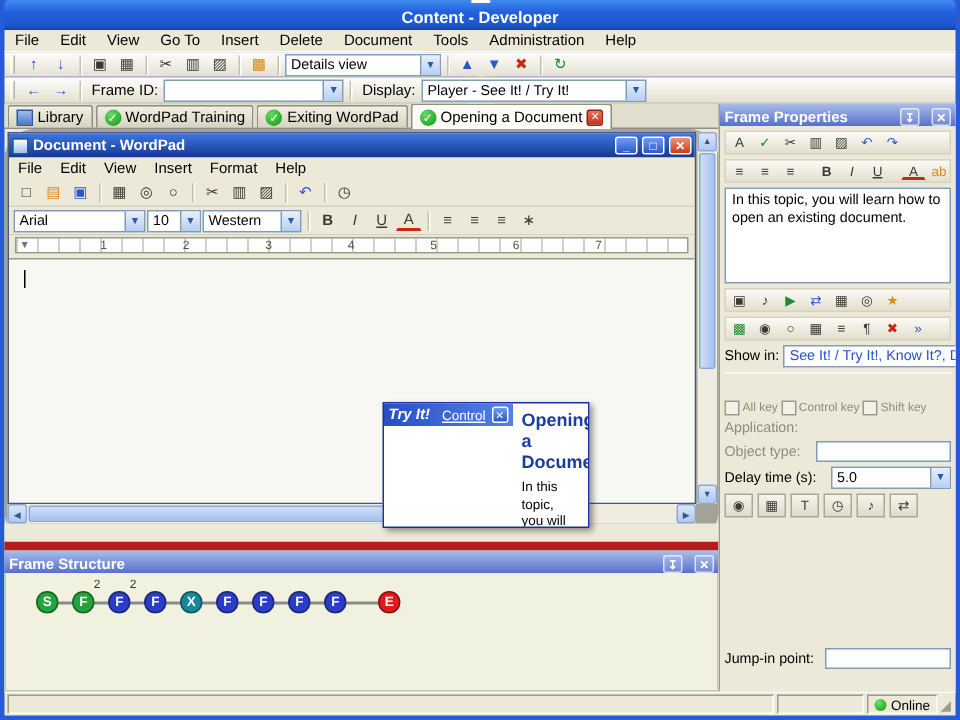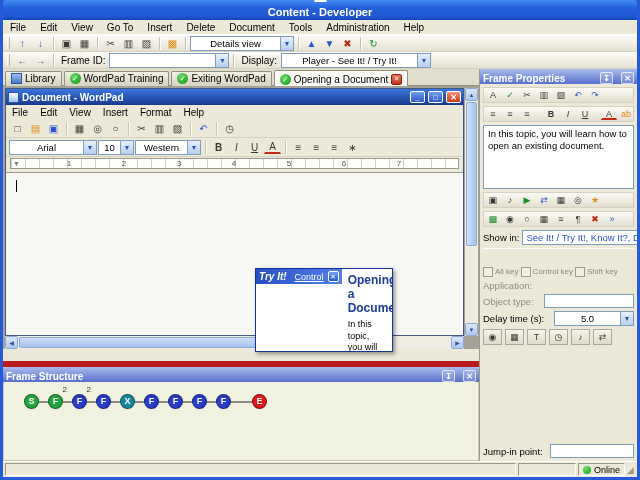--- a/index.html
+++ b/index.html
@@ -19,42 +19,42 @@
 
   
   .menubar{height:15px;background:#ECE9D8;display:flex;align-items:center;border-bottom:1px solid #fff;}
   .menu-item{padding:0 7px;height:100%;display:flex;align-items:center;}
   .toolbar{height:17px;background:linear-gradient(#FDFCF9,#E5E1D1);display:flex;align-items:center;gap:1px;padding:0 3px;border-bottom:1px solid #D6D2C2;}
   .grip{width:3px;height:12px;border-left:1px solid #fff;border-right:1px solid #B9B5A2;margin:0 3px 0 1px;}
   .sep{width:1px;height:13px;background:#C6C2AF;box-shadow:1px 0 0 #fff;margin:0 3px;}
   .tbi{min-width:17px;height:15px;display:flex;align-items:center;justify-content:center;font-size:10px;color:#3A3A34;border:1px solid transparent;}
   .tbi.blue{color:#2B57C8;} .tbi.red{color:#C62814;} .tbi.orange{color:#E08A18;} .tbi.green{color:#1E8A2E;}
   .combo{height:15px;background:#fff;border:1px solid #7F9DB9;display:flex;align-items:center;}
-  .combo .val{padding:12px 3px;flex:1;white-space:nowrap;overflow:hidden;font-size:9.5px;text-align:center;}
+  .combo .val{padding:12px 3px;flex:1;white-space:nowrap;overflow:hidden;font-size:9.5px;}
   .combo .drop{width:13px;height:100%;background:linear-gradient(#E8F0FC,#B7CFF2);border-left:1px solid #7F9DB9;
     display:flex;align-items:center;justify-content:center;color:#2B57B0;font-size:7px;}
   .tlabel{padding:0 3px;white-space:nowrap;}
 
   
   .workspace{flex:1;display:flex;min-height:0;background:#ECE9D8;}
   .left-pane{flex:1;display:flex;flex-direction:column;min-width:0;}
 
   
-  .tabbar{height:17px;display:flex;align-items:center;gap:2px;padding:2px 2px 0;background:#E2DECD;border-bottom:1px solid #918F7F;}
+  .tabbar{height:17px;display:flex;align-items:flex-end;gap:2px;padding:2px 2px 0;background:#E2DECD;border-bottom:1px solid #918F7F;}
   .tab{height:15px;display:flex;align-items:center;gap:3px;padding:0 5px;border:1px solid #918F7F;border-bottom:none;
     border-radius:2px 2px 0 0;background:linear-gradient(#F2F0E4,#D7D3C2);white-space:nowrap;}
   .tab.active{background:#FDFCF8;height:17px;margin-bottom:-1px;}
   .check-badge{width:11px;height:11px;border-radius:50%;background:radial-gradient(circle at 35% 30%,#66DA66,#0F960F);
     color:#fff;font-size:8px;line-height:11px;text-align:center;flex:none;}
   .lib-icon{width:11px;height:11px;background:linear-gradient(#9EC0F0,#4A78C8);border:1px solid #2B57A0;flex:none;}
   .tab-close{width:11px;height:11px;background:linear-gradient(#E8705A,#C23318);border:1px solid #8E2410;color:#fff;
     font-size:7px;display:flex;align-items:center;justify-content:center;border-radius:2px;flex:none;}
 
   
-  .editor{flex:1;position:relative;background:#A2A296;min-height:0;}
+  .editor{flex:1;position:relative;background:#A2A296;min-height:0;border-radius:20px;}
   .wordpad{position:absolute;left:2px;top:2px;right:15px;bottom:25px;display:flex;flex-direction:column;border:1px solid #44597C;background:#ECE9D8;}
   .wp-title{height:16px;background:linear-gradient(#3D76E0,#16398F);display:flex;align-items:center;gap:3px;padding:0 2px;color:#fff;font-weight:bold;}
   .wp-icon{width:11px;height:11px;background:linear-gradient(#FDFDFD,#9EC0F0);border:1px solid #2B57A0;}
   .wp-title .sp{flex:1;}
   .wp-btn{width:15px;height:12px;border-radius:2px;border:1px solid #fff;color:#fff;font-size:8px;display:flex;align-items:center;justify-content:center;background:linear-gradient(#6E9CF2,#2B59C8);}
   .wp-btn.close{background:linear-gradient(#F09078,#CE3A16);}
   .wp-menubar{height:14px;background:#ECE9D8;display:flex;align-items:center;}
   .wp-menubar .menu-item{padding:0 6px;}
   .wp-toolbar{height:19px;background:#ECE9D8;border-bottom:1px solid #D6D2C2;display:flex;align-items:center;gap:1px;padding:0 3px;}
   .wp-ruler{height:15px;background:#ECE9D8;padding:1px 4px 2px;}
@@ -100,21 +100,21 @@
   .fp-text{height:64px;background:#fff;border:1px solid #7F9DB9;padding:2px 4px;font-size:9.5px;line-height:1.3;flex:none;}
   .fp-row{display:flex;align-items:center;gap:3px;flex:none;}
   .fl{font-size:9.5px;white-space:nowrap;}
   .fl.dis{color:#8E8C7E;}
   .field{flex:1;height:14px;background:#fff;border:1px solid #7F9DB9;}
   .keysrow{display:flex;align-items:flex-start;gap:2px;border-top:1px solid #fff;padding-top:18px;color:#8E8C7E;font-size:8px;flex:none;}
   .cb{width:10px;height:10px;border:1px solid #9D9B86;background:#F2F1E8;flex:none;}
   .show-val{color:#2B50C8;font-size:8px;}
   .act-btn{width:19px;height:16px;border:1px solid #ACA899;background:linear-gradient(#F6F4EC,#DFDBCA);
     display:flex;align-items:center;justify-content:center;font-size:9px;color:#3A3A34;}
-  .jump{margin-top:auto;margin-bottom:0;justify-content:space-between;}
+  .jump{margin-top:auto;margin-bottom:12px;justify-content:space-between;}
 
   
   .fs{height:100px;display:flex;flex-direction:column;flex:none;border-top:6px solid #b91c1c;}
   .fs-body{flex:1;background:#F0F1DF;position:relative;border:1px solid #C9C6B2;border-top:none;}
   .fs-line{position:absolute;left:27px;top:19px;width:228px;height:2px;background:#8C8C84;}
   .fs-node{position:absolute;top:12px;width:15px;height:15px;}
   .fs-circle{display:block;width:15px;height:15px;border-radius:50%;border:1px solid rgba(0,0,0,.4);color:#fff;
     font-size:9px;font-weight:bold;line-height:13px;text-align:center;}
   .fs-badge{position:absolute;top:-9px;right:-4px;font-size:8px;color:#333;}
 

